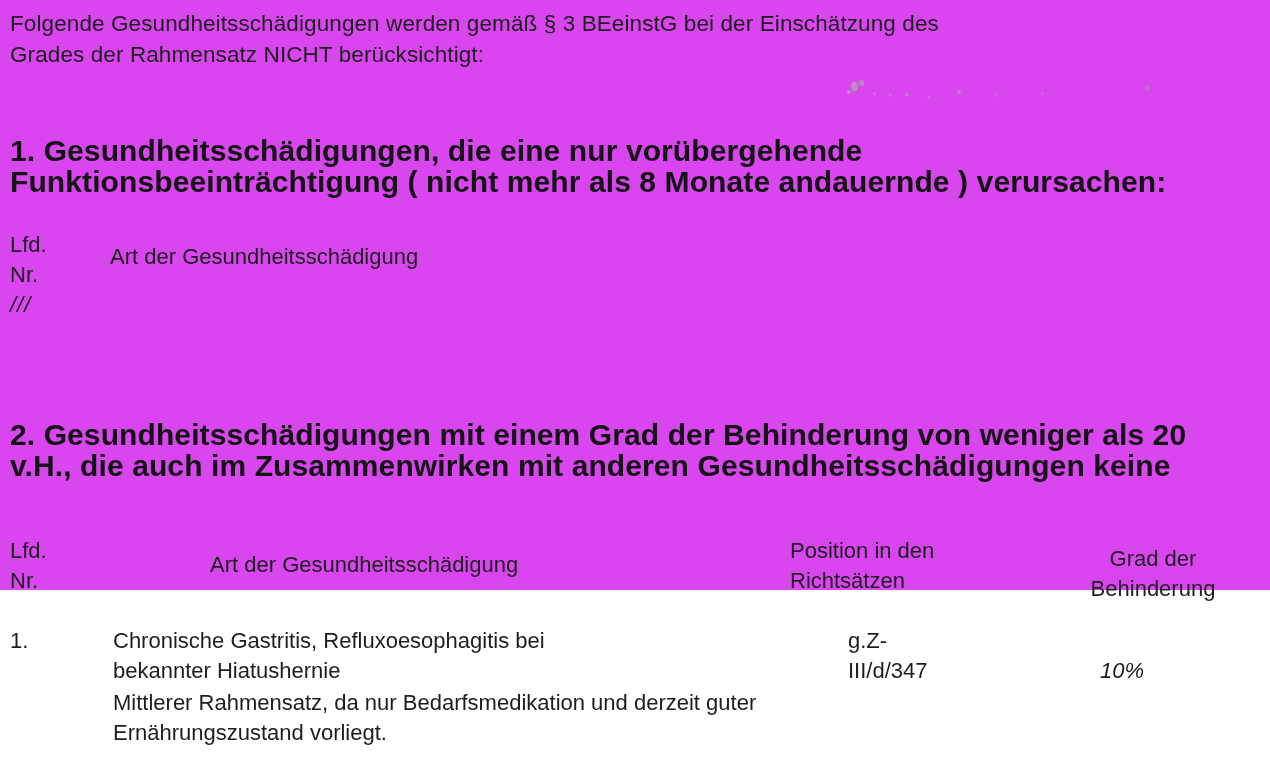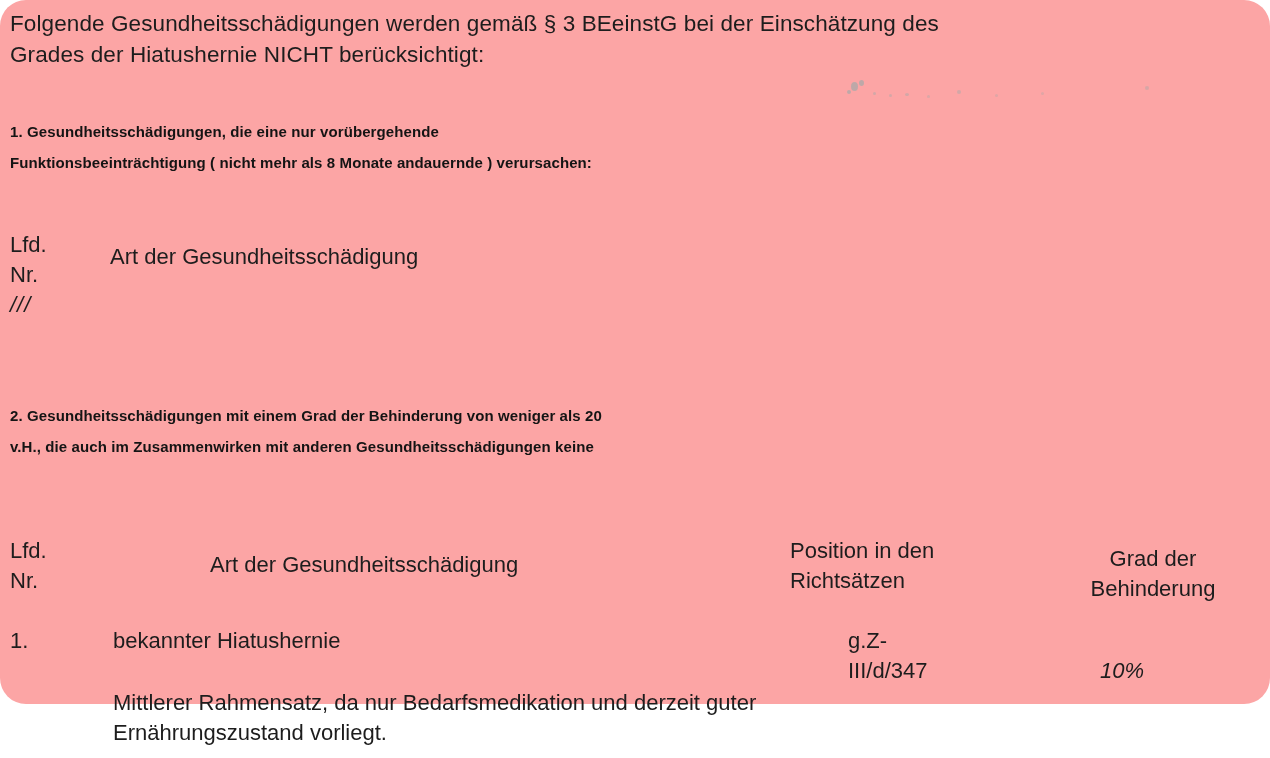--- a/index.html
+++ b/index.html
@@ -10,23 +10,22 @@
   body {
     width: 1270px;
     height: 758px;
     overflow: hidden;
     font-family: "Liberation Sans", sans-serif;
     color: #1a1a1a;
   }
   .page {
     position: relative;
     width: 1270px;
-    height: 704px;
-    background: #fca5a5;
-    border-radius: 26px;
+    height: 590px;
+    background: #d946ef;
   }
   .intro {
     position: absolute;
     left: 10px;
     top: 8px;
     width: 1240px;
     font-size: 22.5px;
     line-height: 31px;
     letter-spacing: 0.1px;
     color: #1d1d1d;
@@ -44,24 +43,25 @@
   .smudge .dot {
     position: absolute;
     background: #a9a9a9;
     border-radius: 50%;
     opacity: 0.75;
   }
 
   .section-title {
     position: absolute;
     font-weight: bold;
-    font-size: 15px;
+    font-size: 30px;
     line-height: 31px;
     color: #141414;
     letter-spacing: 0.1px;
+    margin-top: 19px;
   }
   #sec1-title { left: 10px; top: 116px; width: 1180px; }
   #sec2-title { left: 10px; top: 400px; width: 1200px; }
 
   
   .tbl1 {
     position: absolute;
     left: 10px;
     top: 230px;
     width: 1200px;
@@ -123,21 +123,21 @@
   .t2-row .r-note .n1 { display: block; }
   .t2-row .r-note .n2 { display: block; }
 </style>
 </head>
 <body>
 
 <div class="page">
 
   <div class="intro">
     <span>Folgende Gesundheitsschädigungen werden gemäß § 3 BEeinstG bei der Einschätzung des</span>
-    <span class="line2">Grades der Hiatushernie NICHT berücksichtigt:</span>
+    <span class="line2">Grades der Rahmensatz NICHT berücksichtigt:</span>
   </div>
 
   <div class="smudge">
     <span class="dot" style="left:6px;  top:2px;  width:7px;  height:9px;"></span>
     <span class="dot" style="left:14px; top:0px;  width:5px;  height:6px;"></span>
     <span class="dot" style="left:2px;  top:10px; width:4px;  height:4px;"></span>
     <span class="dot" style="left:28px; top:12px; width:3px;  height:3px; opacity:.5;"></span>
     <span class="dot" style="left:44px; top:14px; width:3px;  height:3px; opacity:.45;"></span>
     <span class="dot" style="left:60px; top:13px; width:4px;  height:3px; opacity:.5;"></span>
     <span class="dot" style="left:82px; top:15px; width:3px;  height:3px; opacity:.4;"></span>
@@ -181,20 +181,21 @@
     </div>
 
     <div class="t2-head-grad">
       <span>Grad der</span>
       <span>Behinderung</span>
     </div>
 
     <div class="t2-row">
       <div class="r-nr">1.</div>
       <div class="r-art">
+        <span class="l1">Chronische Gastritis, Refluxoesophagitis bei</span>
         <span class="l2">bekannter Hiatushernie</span>
       </div>
       <div class="r-pos">
         <span>g.Z-</span>
         <span>III/d/347</span>
       </div>
       <div class="r-grad">10%</div>
       <div class="r-note">
         <span class="n1">Mittlerer Rahmensatz, da nur Bedarfsmedikation und derzeit guter</span>
         <span class="n2">Ernährungszustand vorliegt.</span>

